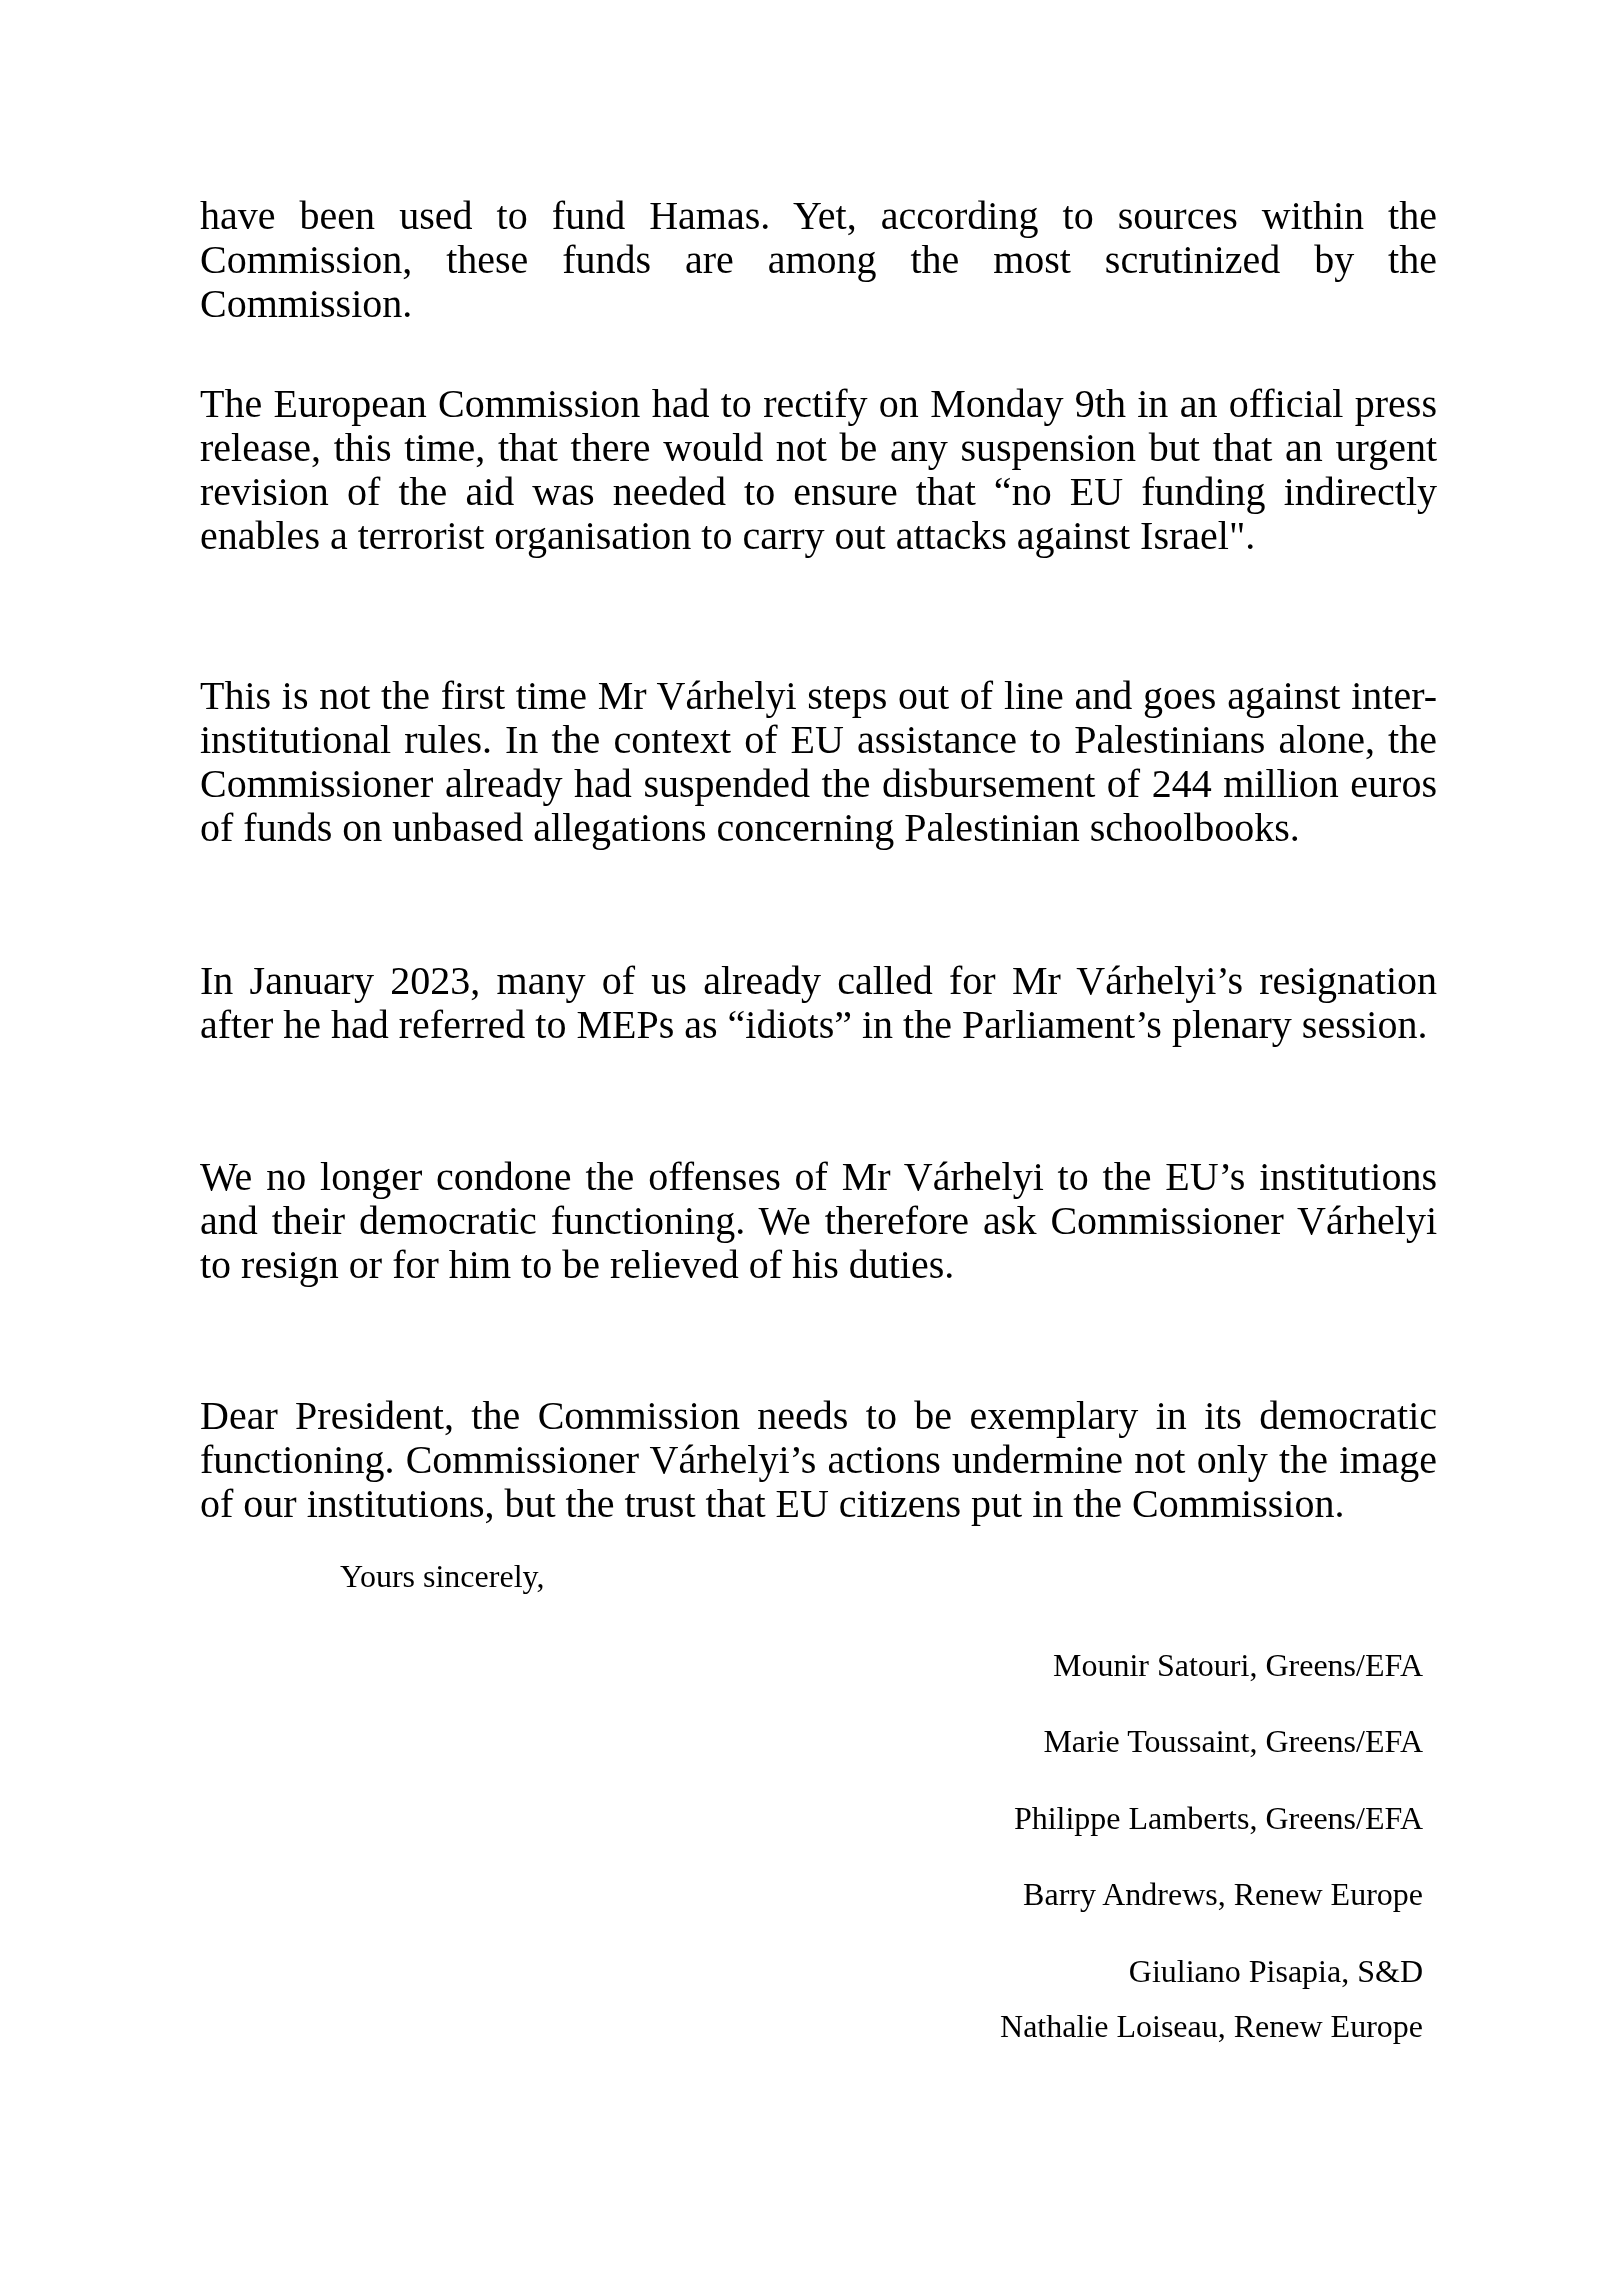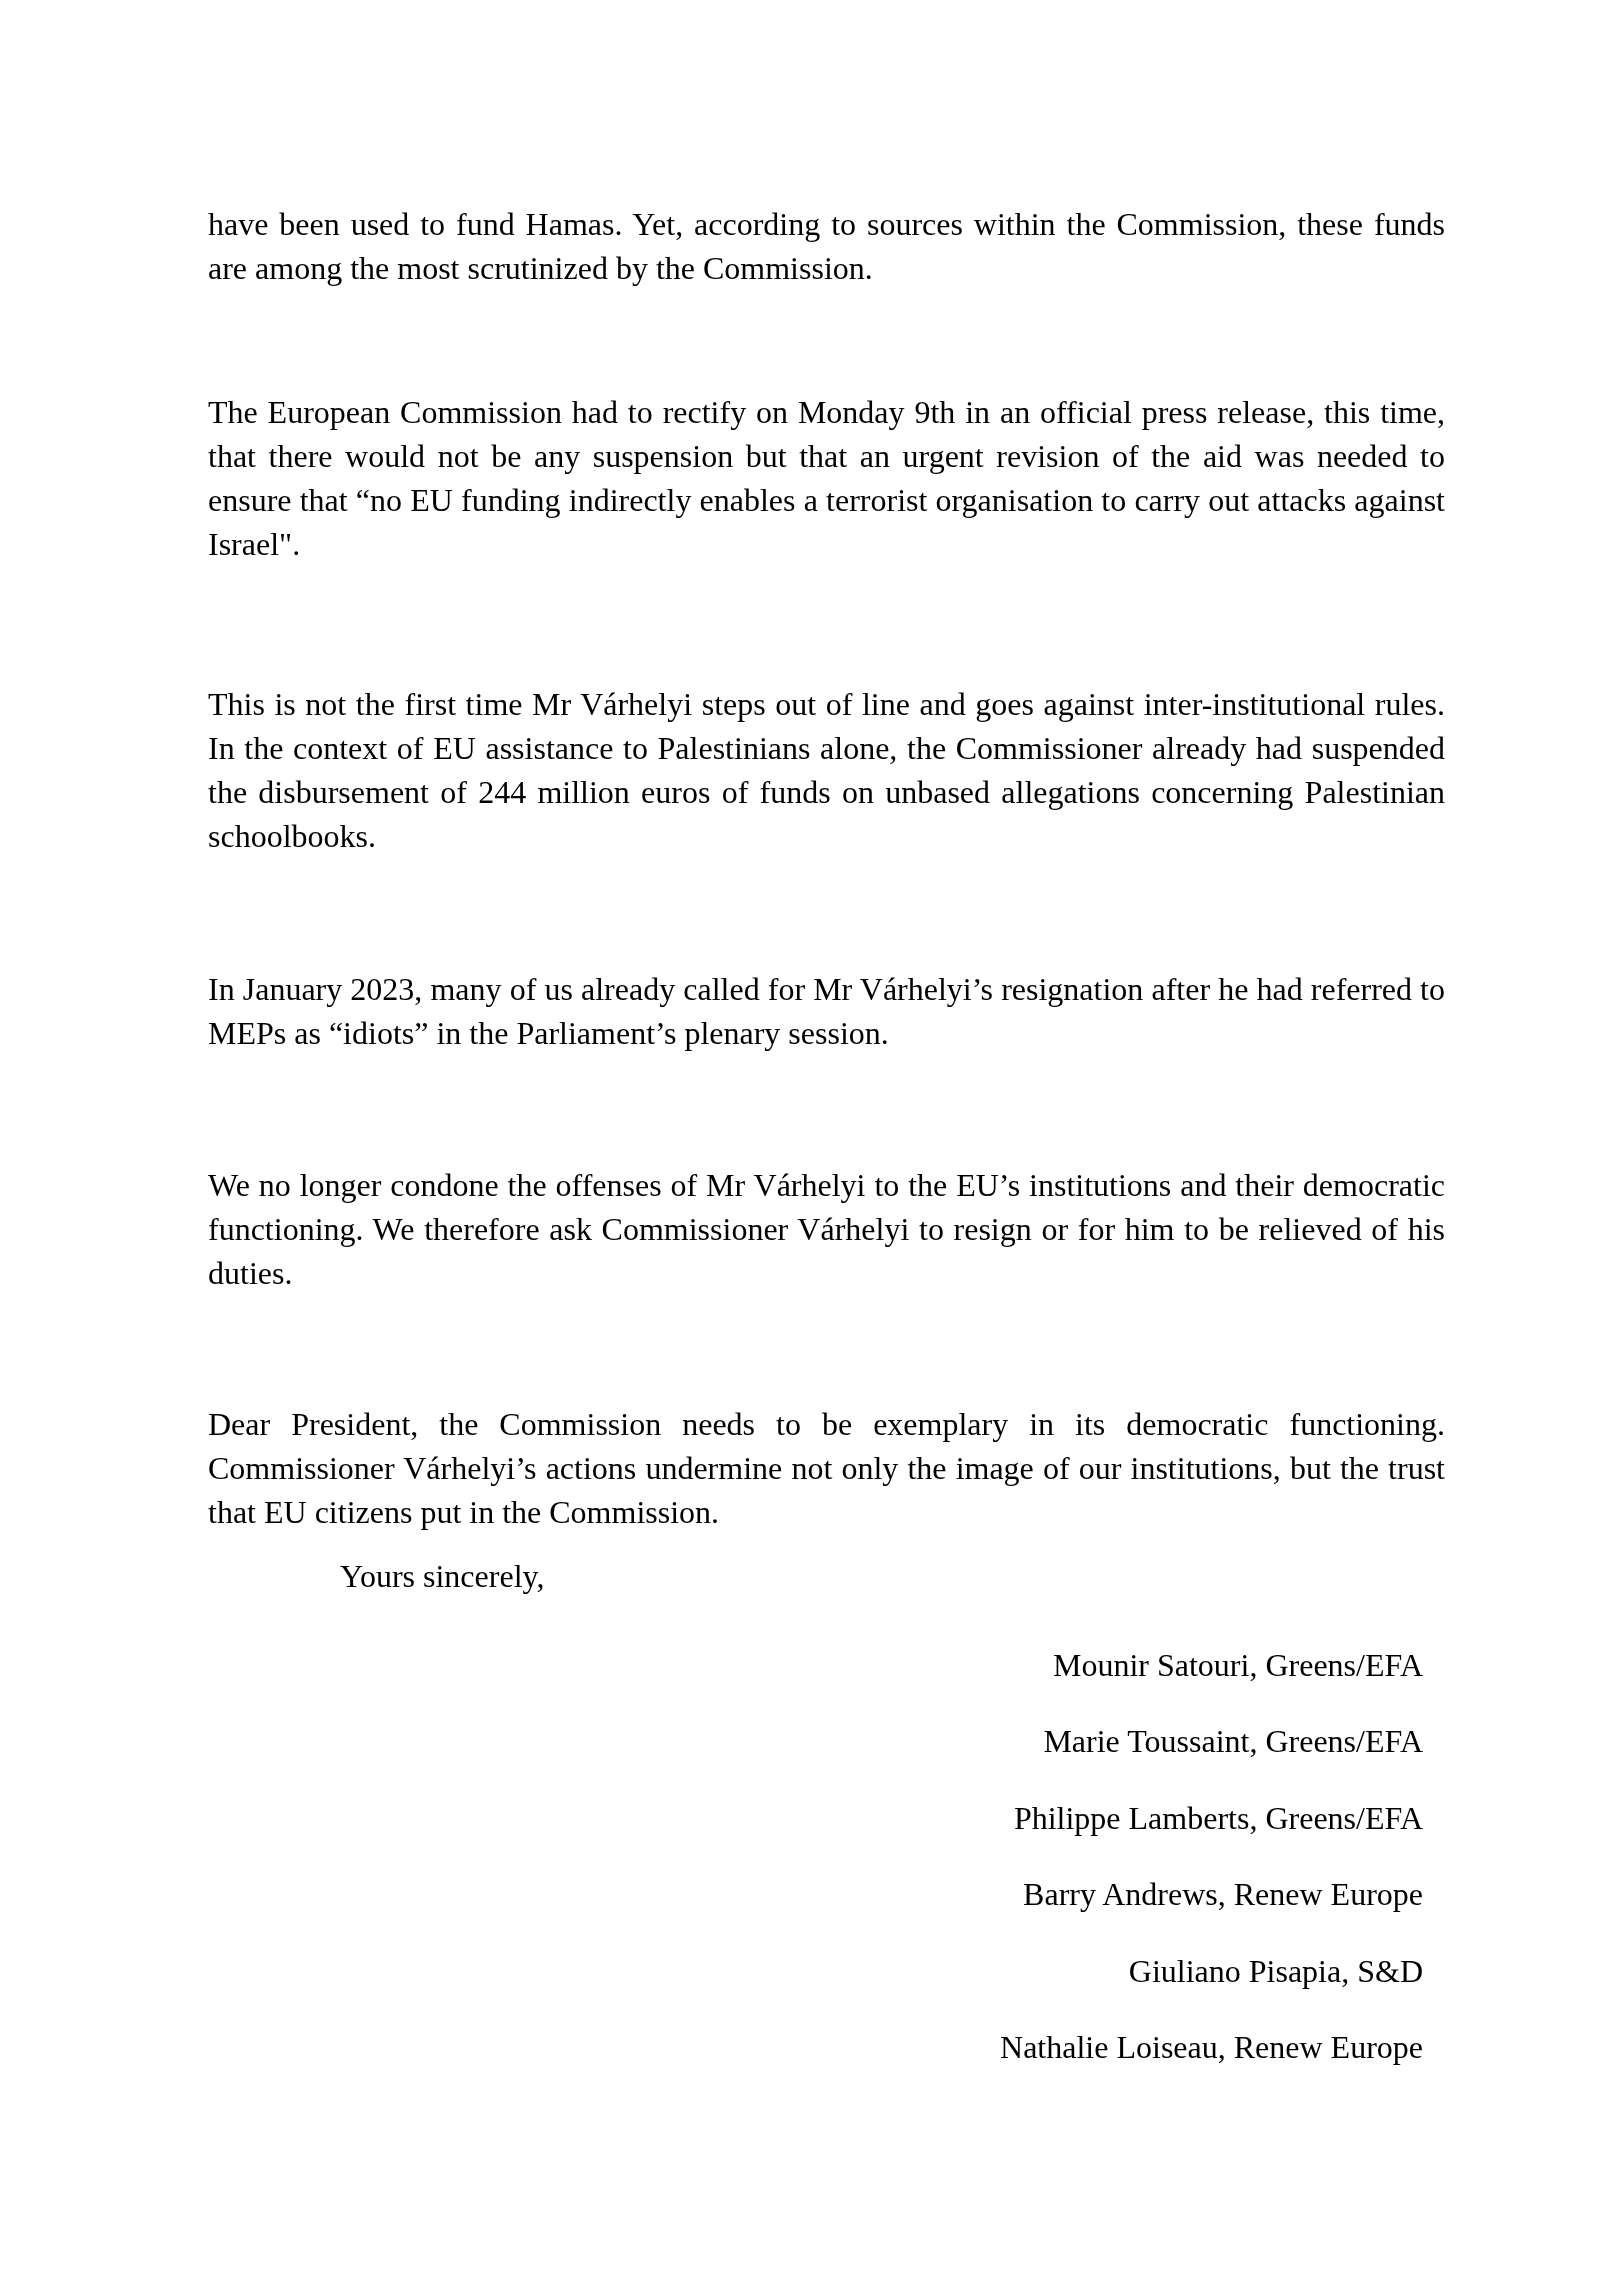--- a/index.html
+++ b/index.html
@@ -15,24 +15,24 @@
       font-family: "Liberation Serif", "DejaVu Serif", serif;
       color: #000000;
     }
     .page {
       position: absolute;
       left: 198px;
       top: 192px;
       width: 1237px;
     }
     .para {
-      font-size: 32px;
+      font-size: 40px;
       line-height: 44px;
       text-align: justify;
-      margin: 10px;
+      margin: 2px;
       position: absolute;
       left: 0;
       width: 1237px;
     }
     .closing {
       position: absolute;
       left: 95px;
       font-size: 32px;
       line-height: 44px;
       margin: 0;
@@ -64,16 +64,16 @@
   <p class="para" style="top: 1200px; font-family: Liberation Serif, serif;">Dear President, the Commission needs to be exemplary in its democratic functioning. Commissioner Várhelyi’s actions undermine not only the image of our institutions, but the trust that EU citizens put in the Commission.</p>
 
   <p class="closing" style="top: 1362px; margin-left: 47px;">Yours sincerely,</p>
 
   <div class="signatories" style="top: 1439px;">
     <p class="signatory" style="top: 0px;">Mounir Satouri, Greens/EFA</p>
     <p class="signatory" style="top: 76px;">Marie Toussaint, Greens/EFA</p>
     <p class="signatory" style="top: 153px;">Philippe Lamberts, Greens/EFA</p>
     <p class="signatory" style="top: 229px; text-align: center;">Barry Andrews, Renew Europe</p>
     <p class="signatory" style="top: 306px;">Giuliano Pisapia, S&amp;D</p>
-    <p class="signatory" style="top: 382px; font-family: Liberation Serif, serif;">Nathalie Loiseau, Renew Europe</p>
+    <p class="signatory" style="top: 361px; font-family: Liberation Serif, serif;">Nathalie Loiseau, Renew Europe</p>
   </div>
 </div>
 
 
 </body></html>

